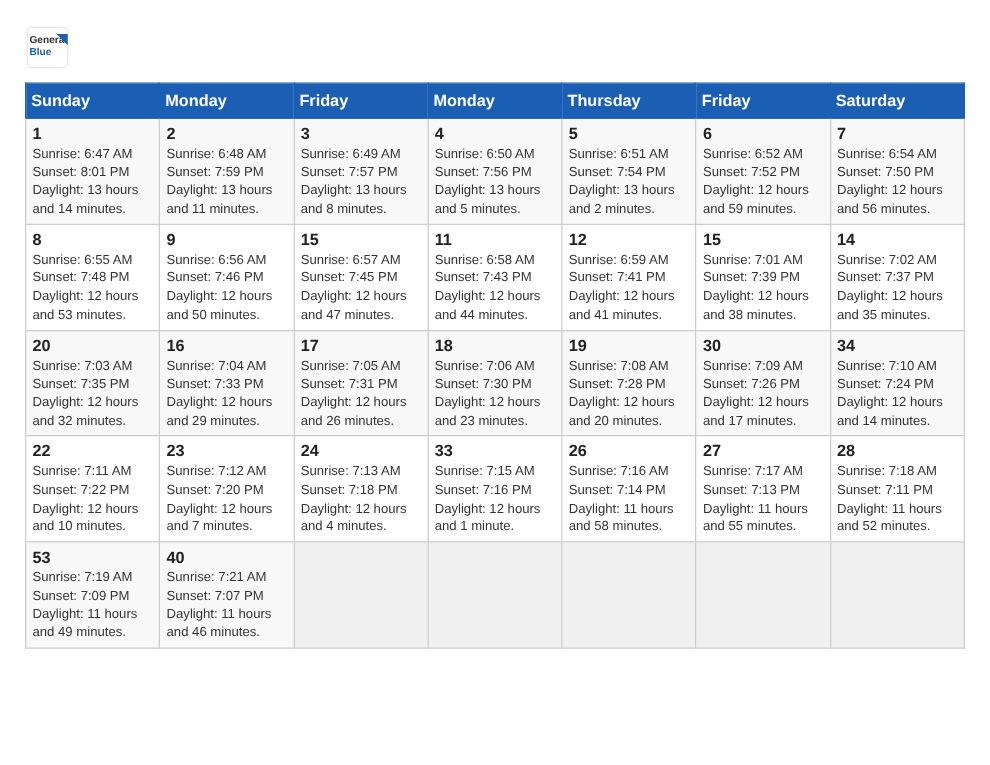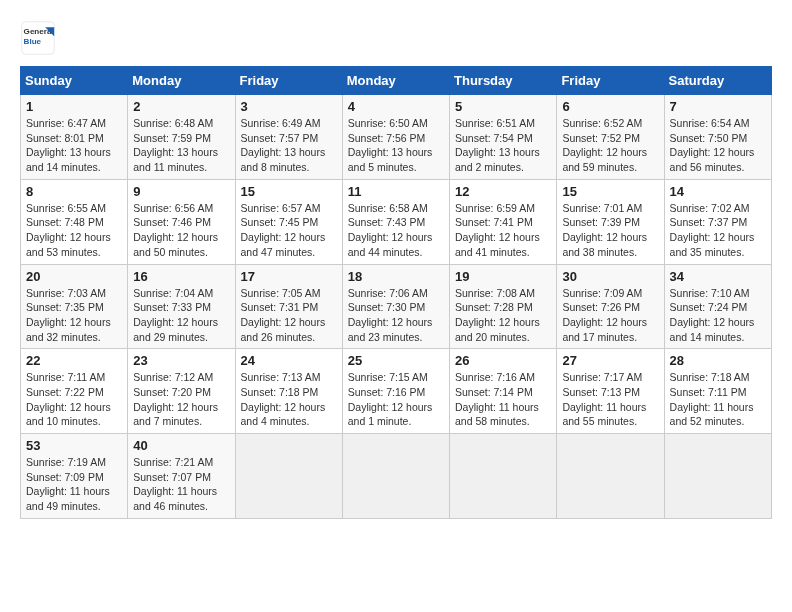--- a/index.html
+++ b/index.html
@@ -268,21 +268,21 @@
           Sunrise: 7:12 AM<br>Sunset: 7:20 PM<br>Daylight: 12 hours and 7 minutes.
         </div>
         </td>
         <td>
           <span class="day-num">24</span>
         <div class="day-info">
           Sunrise: 7:13 AM<br>Sunset: 7:18 PM<br>Daylight: 12 hours and 4 minutes.
         </div>
         </td>
         <td>
-          <span class="day-num">25</span>
+          <span class="day-num">33</span>
         <div class="day-info">
           Sunrise: 7:15 AM<br>Sunset: 7:16 PM<br>Daylight: 12 hours and 1 minute.
         </div>
         </td>
         <td>
           <span class="day-num">26</span>
         <div class="day-info">
           Sunrise: 7:16 AM<br>Sunset: 7:14 PM<br>Daylight: 11 hours and 58 minutes.
         </div>
         </td>

